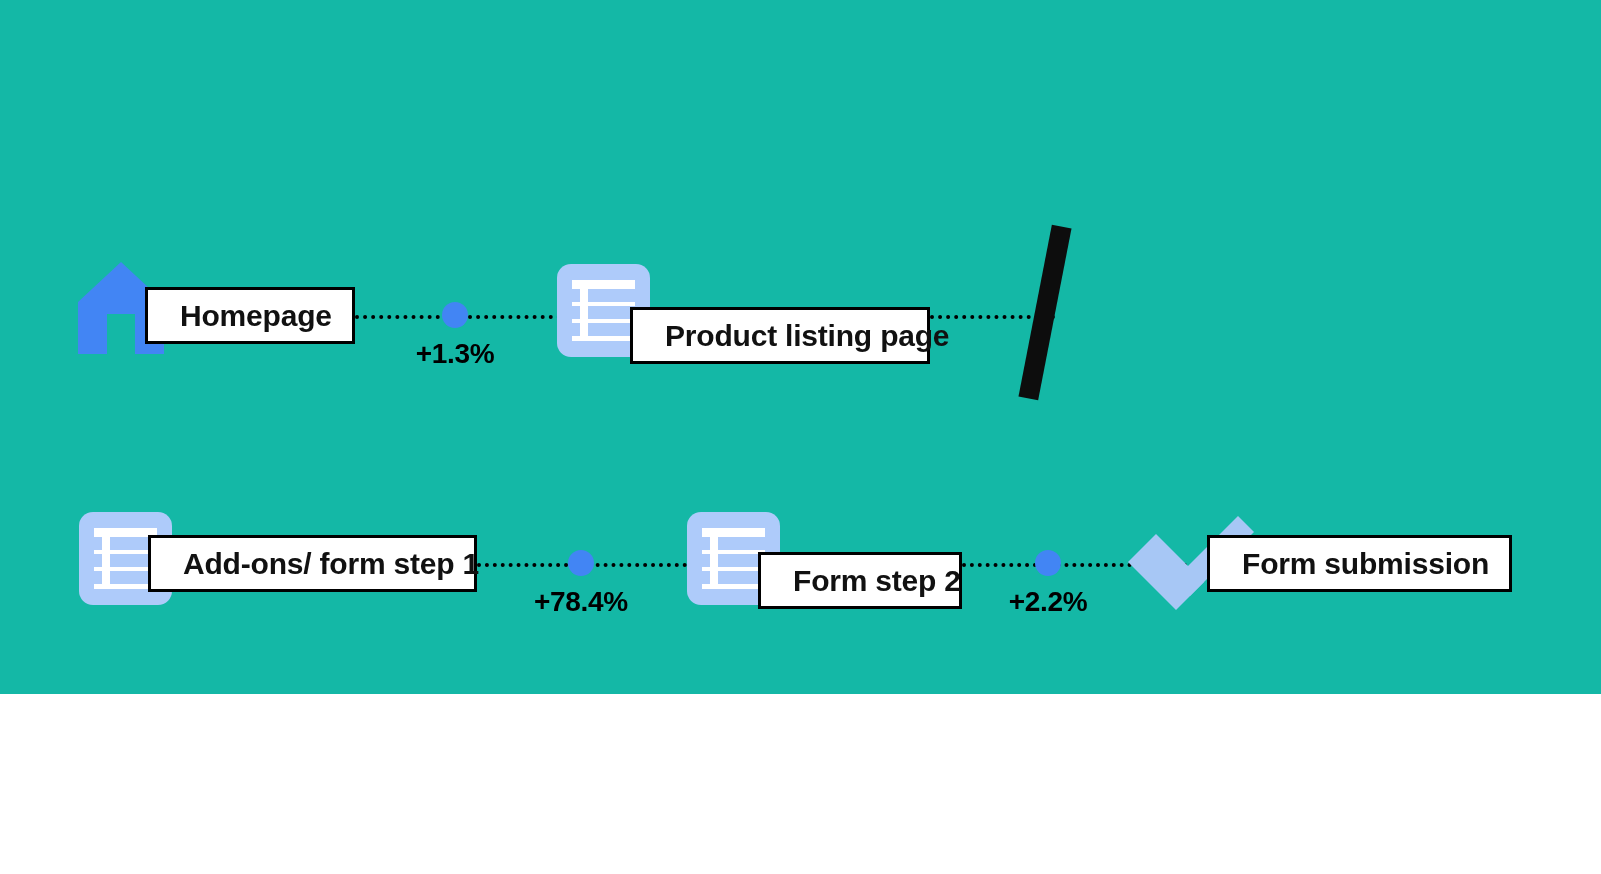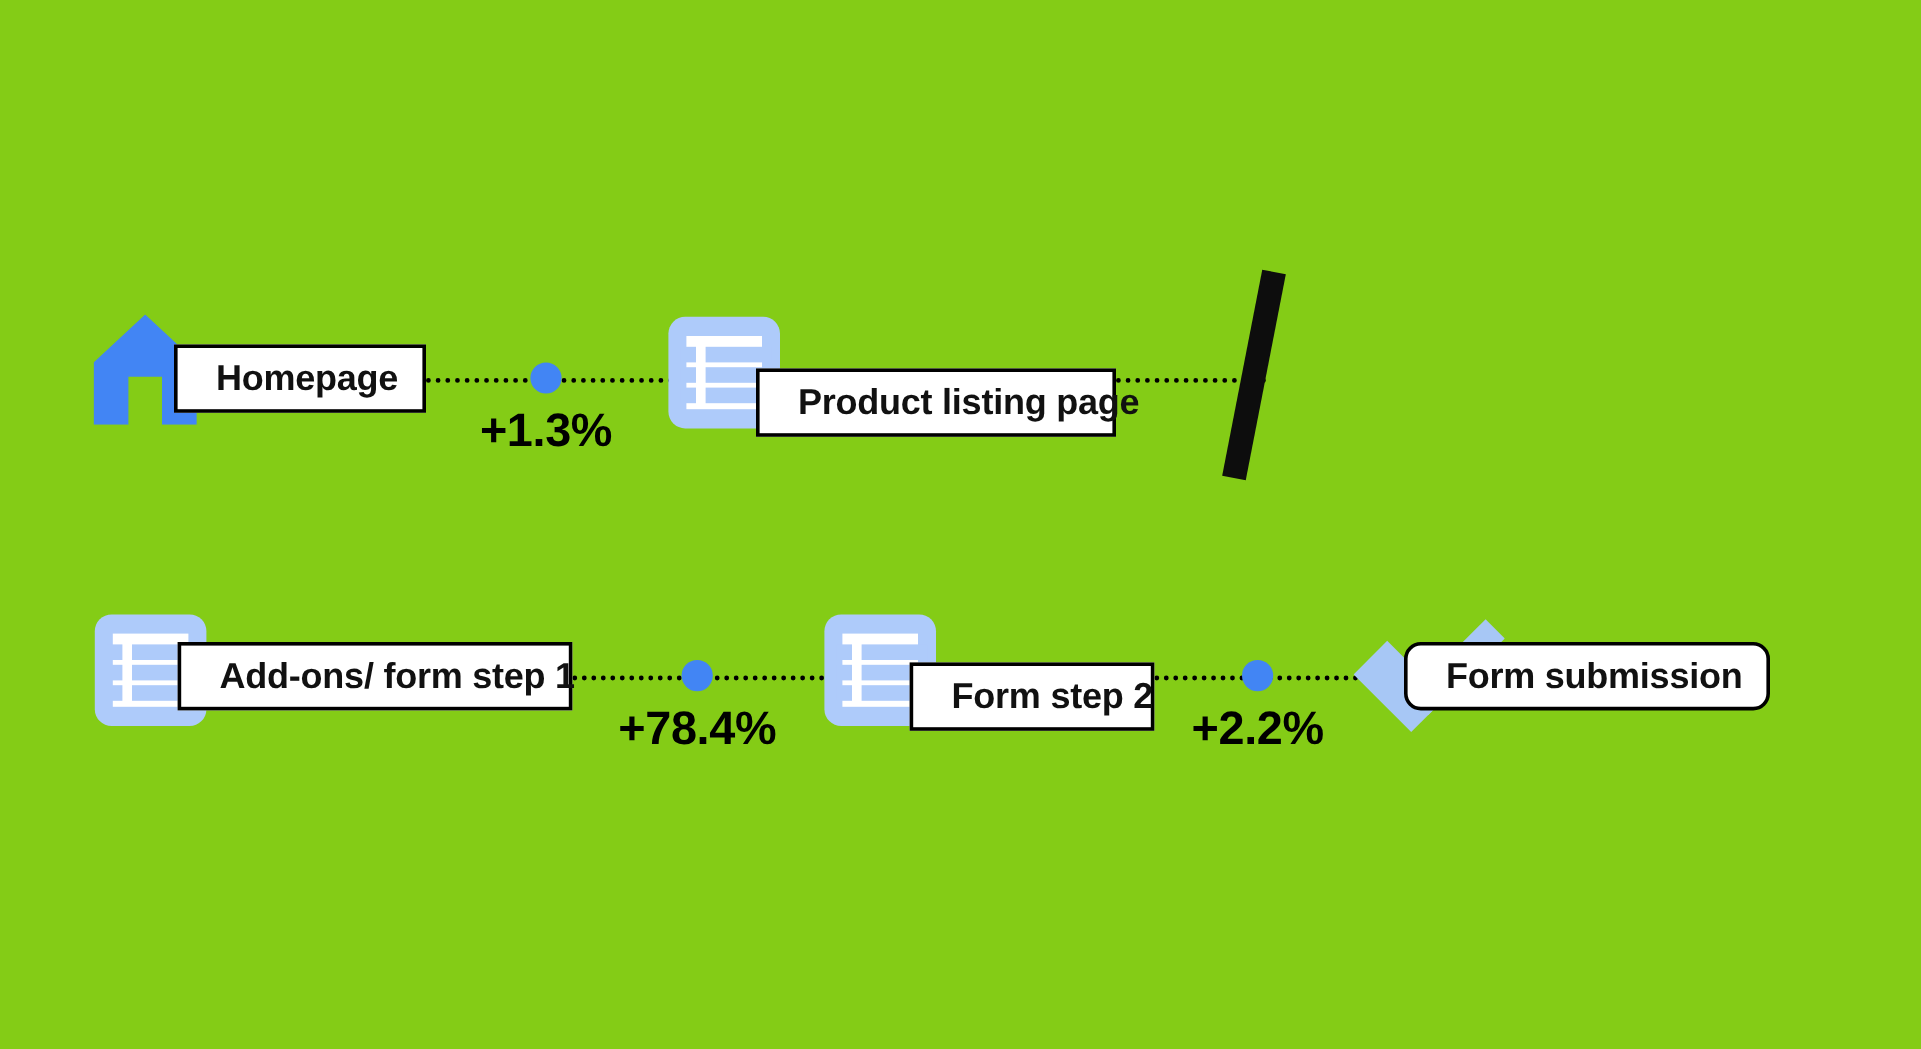--- a/index.html
+++ b/index.html
@@ -7,22 +7,22 @@
     padding: 0;
     background: #ffffff;
   }
   body {
     font-family: "Liberation Sans", sans-serif;
     -webkit-font-smoothing: antialiased;
   }
   #canvas {
     position: relative;
     width: 1601px;
-    height: 874px;
-    background: #84cc16;
+    height: 694px;
+    background: #14b8a6;
     overflow: hidden;
   }
 
   
   .dotline {
     position: absolute;
     height: 0;
     border-top: 4px dotted #000000;
     z-index: 2;
   }
@@ -33,21 +33,21 @@
     width: 26px;
     height: 26px;
     border-radius: 50%;
     background: #4285F4;
     z-index: 3;
   }
 
   
   .metric-label {
     position: absolute;
-    font-size: 39px;
+    font-size: 28px;
     font-weight: bold;
     color: #000000;
     letter-spacing: -0.3px;
     white-space: nowrap;
     text-align: center;
     z-index: 4;
   }
 
   
   .node-box {
@@ -221,17 +221,17 @@
   <div class="icon-check" style="left:1128px; top:502px; width:126px; height:124px;">
     <svg width="126" height="124" viewBox="0 0 126 124" aria-hidden="true">
       <path d="M8 62 L38 32 L70 64 L70 64 L66 68 L54 110 L8 62 Z" fill="none"></path>
       <g fill="#A7C7F5">
         <polygon points="0,60 28,32 76,80 48,108"></polygon>
         <polygon points="46,78 110,14 126,30 62,94"></polygon>
       </g>
     </svg>
   </div>
 
-  <div class="node-box" style="left:1170px; top:535px; width:305px; height:57px;border-radius:14px;">
+  <div class="node-box" style="left:1207px; top:535px; width:305px; height:57px;">
     <span class="node-text">Form submission</span>
   </div>
 
 </div>
 
 </body></html>

